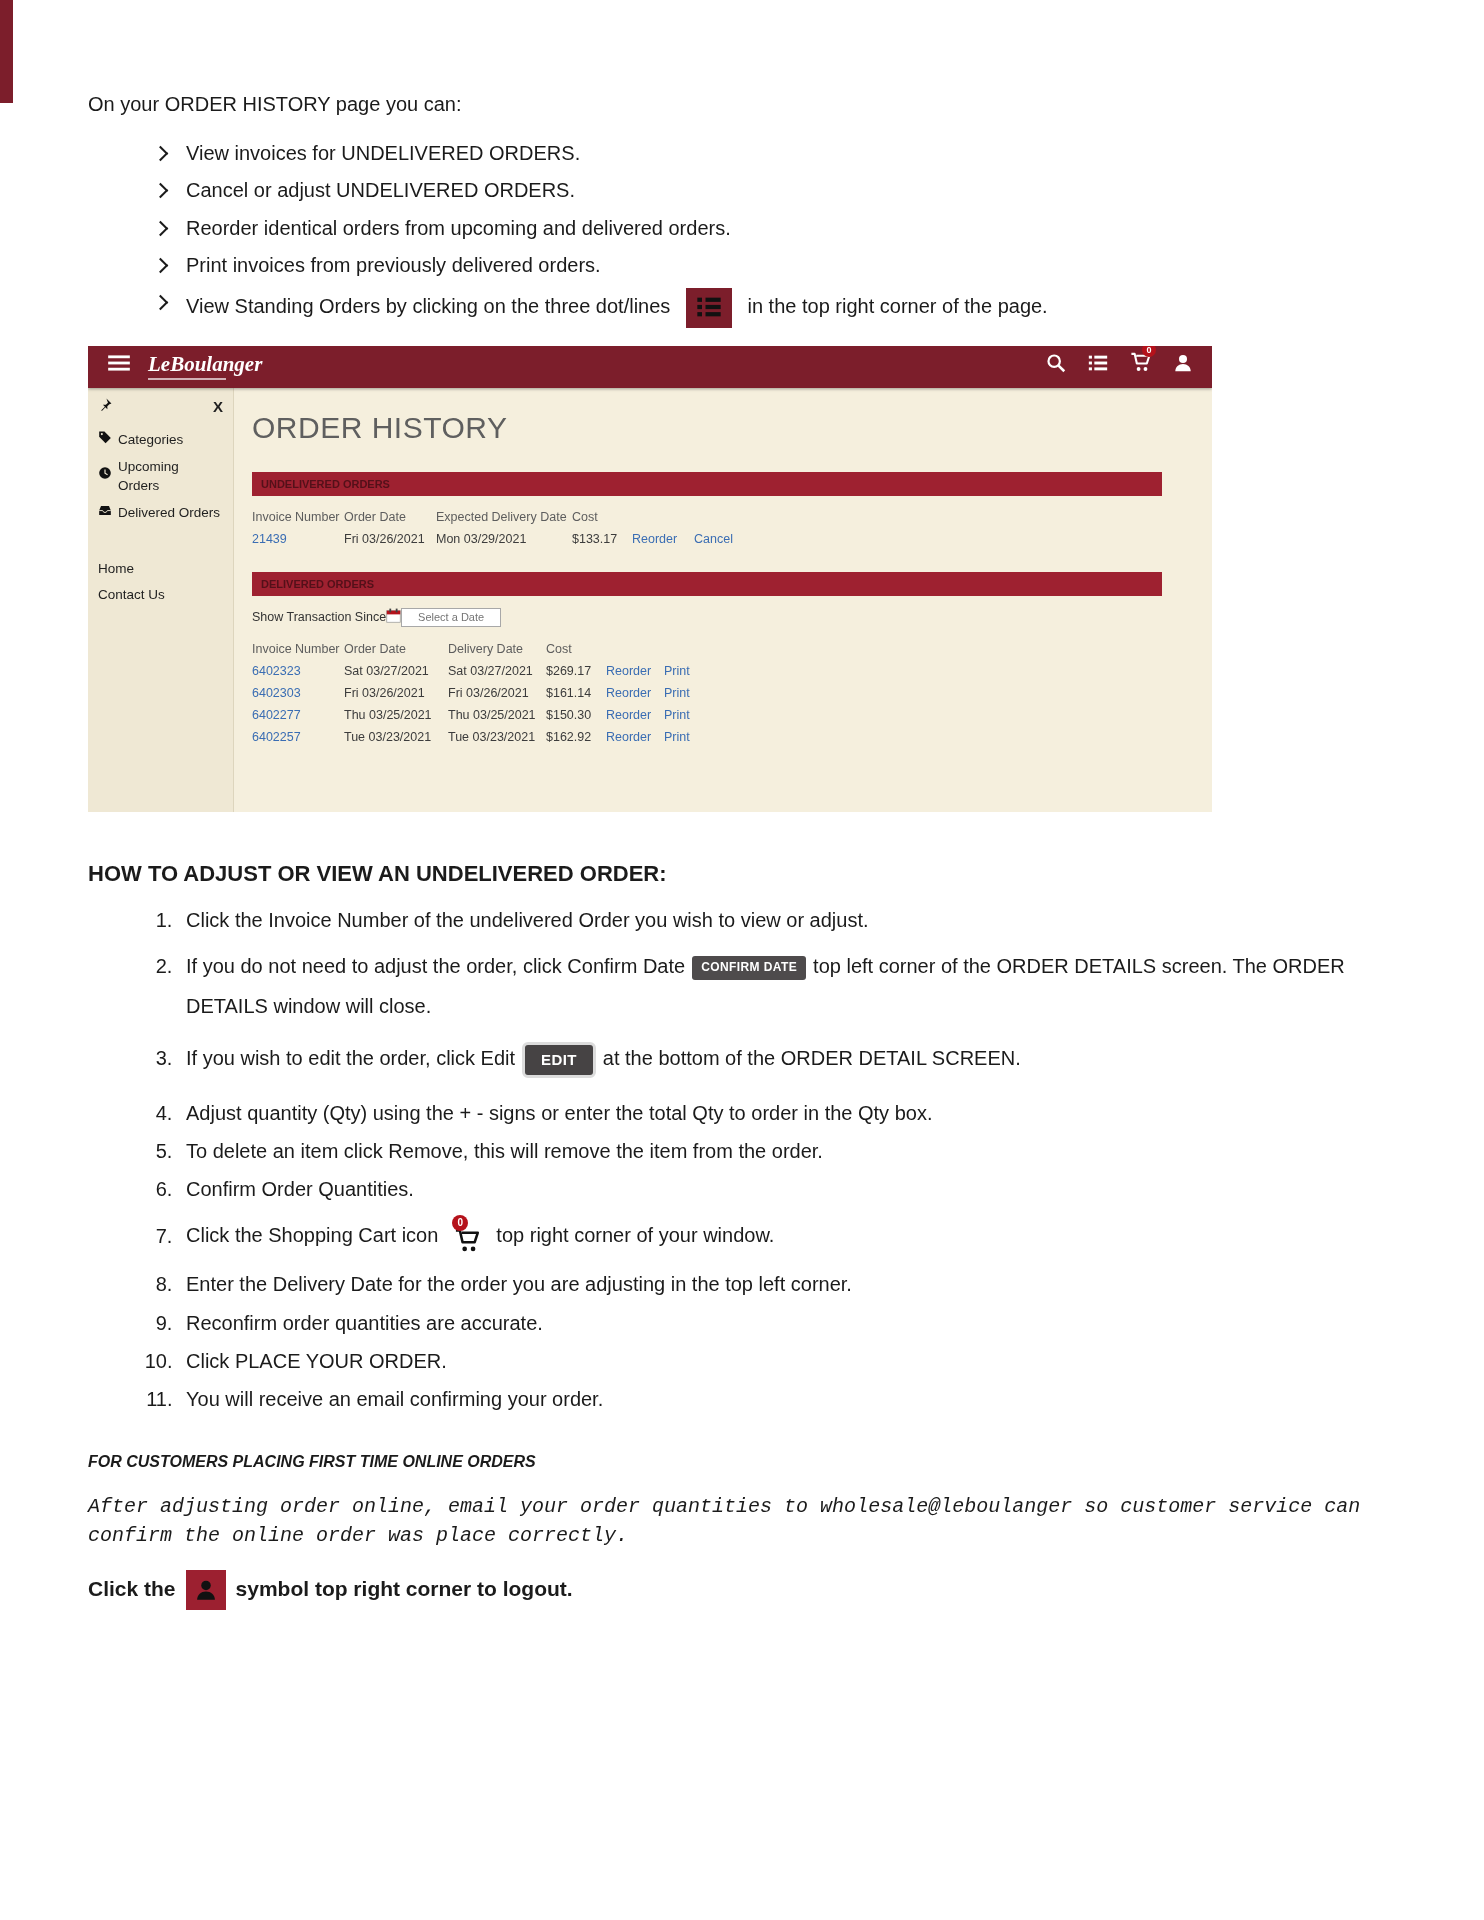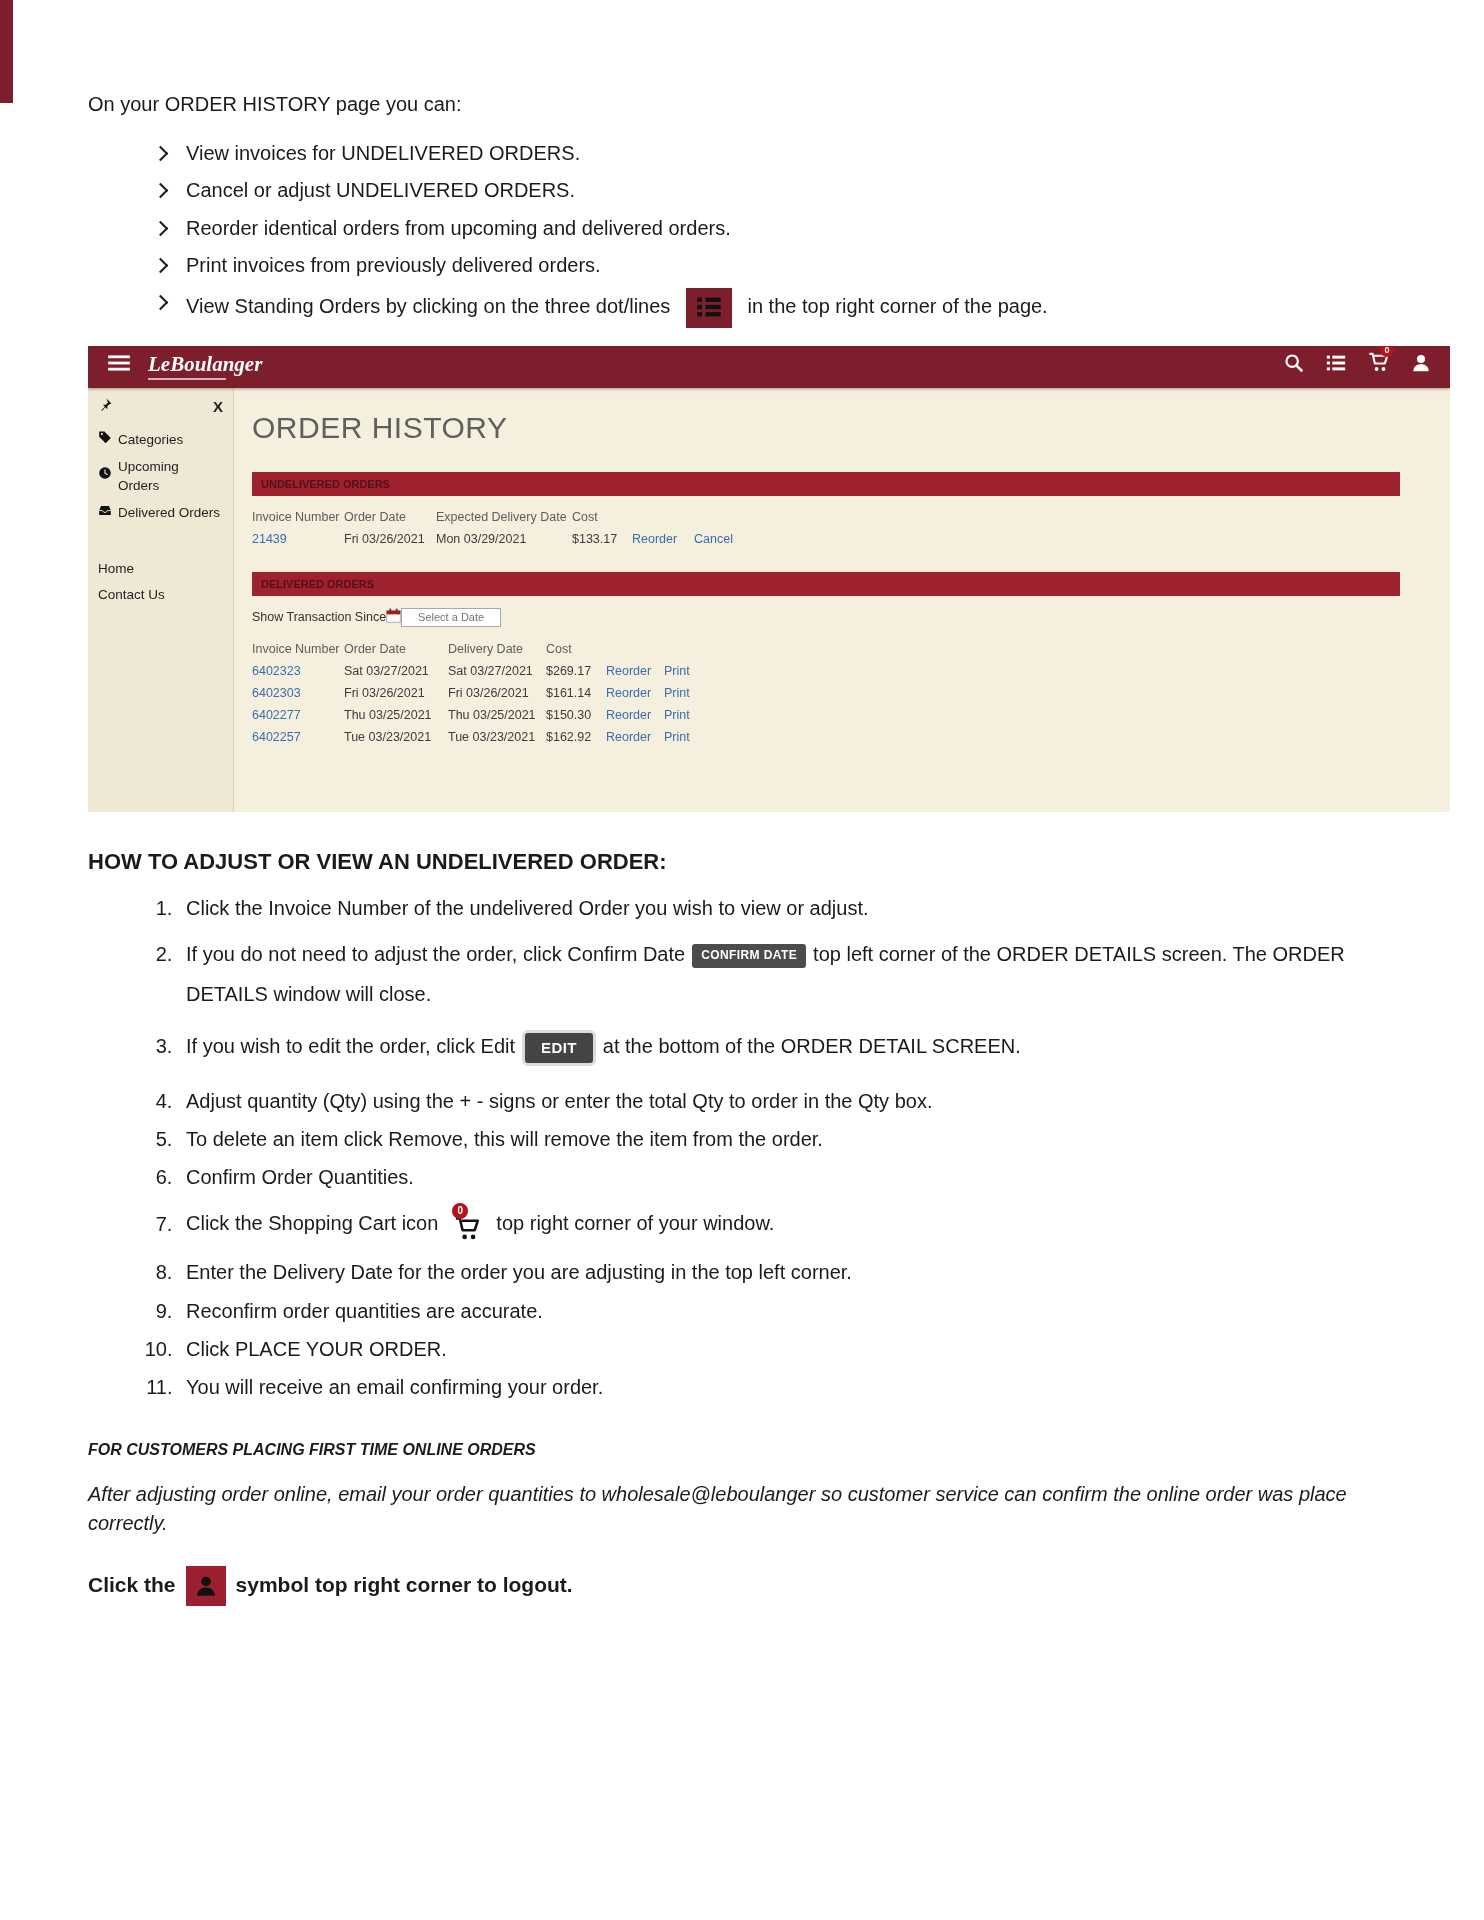--- a/index.html
+++ b/index.html
@@ -30,25 +30,25 @@
   .person-img { width:40px; height:40px; background:#9c2030; margin:0 10px; padding-top:7px; }
   .badge { position:absolute; background:var(--badge,#b5121b); color:#fff; border-radius:50%; font-weight:bold; }
   .cart-img .badge { width:16px; height:16px; font-size:10px; line-height:16px; top:2px; left:6px; }
 
   
   .steps { margin:16px 0 0 64px; padding-left:26px; }
   .steps li { margin:9px 0; padding-left:8px; }
 
   h2.howto { font-size:22px; font-weight:bold; margin:34px 0 4px 0; }
   h3.firsttime { font-size:16px; font-weight:bold; font-style:italic; margin:36px 0 18px 0; }
-  p.italic { font-style:italic; margin-bottom:28px; }
+  p.italic { font-style:italic; margin-bottom:20px;font-family:Liberation Mono, monospace; }
   p.logout { font-weight:bold; font-size:21px; }
 
   
-  .shot { width:1362px; height:466px; margin:16px 0 34px 0; overflow:hidden; }
+  .shot { width:1124px; height:466px; margin:16px 0 46px 0; overflow:hidden; }
   .app-header { height:42px; background:var(--brand,#7c1e2b); display:flex; align-items:center;
                 padding:0 18px; gap:16px; box-shadow:0 1px 3px rgba(0,0,0,.35); position:relative; z-index:2; }
   .logo { color:#fff; font-family:"Liberation Serif", serif; font-style:italic; font-weight:bold;
           font-size:21px; line-height:1; }
   .logo .tag { display:block; height:2px; width:78px; background:rgba(255,255,255,.65); margin-top:3px; }
   .hdr-icons { margin-left:auto; display:flex; align-items:center; gap:20px; }
   .hdr-ic { position:relative; display:inline-block; cursor:pointer; }
   .hdr-ic .badge { width:14px; height:14px; line-height:14px; font-size:9px; text-align:center; top:-8px; right:-4px; }
 
   .app-body { display:flex; height:424px; }

